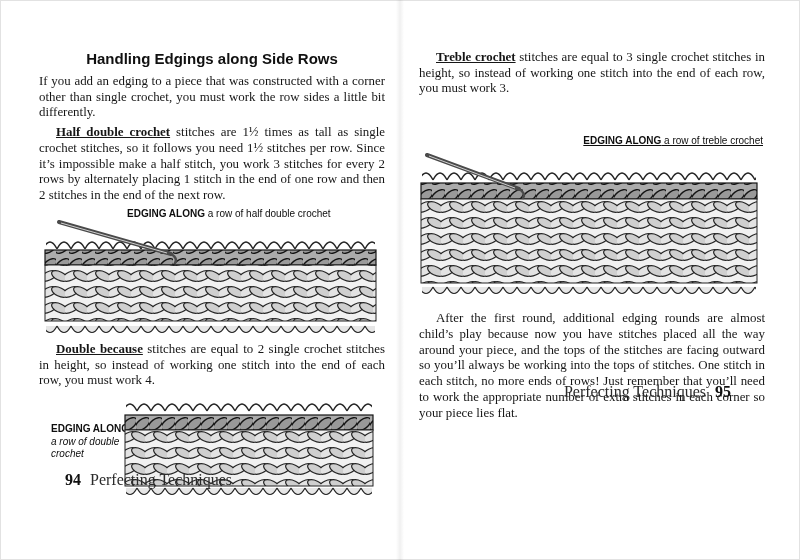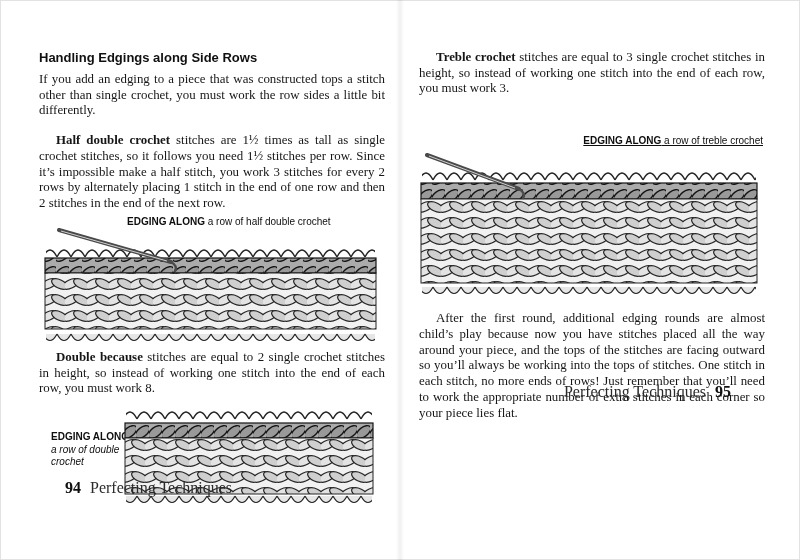--- a/index.html
+++ b/index.html
@@ -12,29 +12,29 @@
   .gutter{
     position:absolute;left:396px;top:0;width:8px;height:560px;
     background:linear-gradient(to right, rgba(0,0,0,0), rgba(0,0,0,0.06), rgba(0,0,0,0));
   }
   .page{position:absolute;top:50px;width:346px;}
   .page-left{left:39px;}
   .page-right{left:419px;}
 
   h1.section-heading{
     font-family:"Liberation Sans", sans-serif;
-    font-size:13px;font-weight:700;text-align:left;
+    font-size:15px;font-weight:700;text-align:center;
     margin:0 0 7px 0;color:#101010;
   }
   p.body{
     font-size:12.9px;line-height:1.22;margin:0;text-align:justify;
   }
-  p.body + p.body{margin-top:14px;}
+  p.body + p.body{margin-top:4px;}
   .indent{text-indent:17px;}
-  strong.lead{font-weight:700;}
+  strong.lead{font-weight:700;text-decoration:underline;}
 
   .figure{position:relative;}
   .fig1{height:128px;margin:4px 0 6px 0;}
   .fig1 svg{position:absolute;left:4px;top:12px;}
   .fig1 .fig-label{position:absolute;left:88px;top:0;z-index:2;text-align:right;}
 
   .fig2{height:112px;margin:8px 0 0 0;}
   .fig2 svg{position:absolute;left:84px;top:0;}
   .fig2 .fig-label{position:absolute;left:12px;top:26px;width:76px;line-height:1.25;}
 
@@ -80,40 +80,40 @@
     </pattern>
   </defs>
 </svg>
 
 <div class="spread-border"></div>
 <div class="gutter"></div>
 
 <div class="page page-left">
   <h1 class="section-heading">Handling Edgings along Side Rows</h1>
 
-  <p class="body"><span>If you add an edging to a piece that was constructed tops a stitch other than single crochet, you must work the row sides a little bit differently.</span></p>
+  <p class="body"><span>If you add an edging to a piece that was constructed with a corner other than single crochet, you must work the row sides a little bit differently.</span></p>
 
   <p class="body indent"><strong class="lead">Half double crochet</strong><span> stitches are 1½ times as tall as single crochet stitches, so it follows you need 1½ stitches per row. Since it’s impossible make a half stitch, you work 3 stitches for every 2 rows by alternately placing 1 stitch in the end of one row and then 2 stitches in the end of the next row.</span></p>
 
   <div class="figure fig1">
     <div class="fig-label"><b>EDGING ALONG</b><span> a row of half double crochet</span></div>
     <svg width="335" height="122" viewBox="0 0 335 122">
       <rect x="3" y="16" width="329" height="15" fill="url(#loops)"></rect>
       <rect x="2" y="30" width="331" height="15" fill="url(#braid)" stroke="#141414" stroke-width="1.2"></rect>
       <rect x="2" y="45" width="331" height="56" fill="url(#fab)" stroke="#242424" stroke-width="1"></rect>
       <rect x="3" y="101" width="329" height="14" fill="url(#fringe)"></rect>
       <g>
         <line x1="16" y1="2" x2="128" y2="34" stroke="#4a4a4a" stroke-width="4" stroke-linecap="round"></line>
         <line x1="18" y1="3" x2="124" y2="33" stroke="#cfcfcf" stroke-width="1"></line>
         <path d="M128,34 q7,4 4,9" stroke="#4a4a4a" stroke-width="2.5" fill="none" stroke-linecap="round"></path>
       </g>
     </svg>
   </div>
 
-  <p class="body indent"><strong class="lead">Double because</strong><span> stitches are equal to 2 single crochet stitches in height, so instead of working one stitch into the end of each row, you must work 8.</span></p>
+  <p class="body indent"><strong class="lead">Double because</strong><span> stitches are equal to 2 single crochet stitches in height, so instead of working one stitch into the end of each row, you must work 4.</span></p>
 
   <div class="figure fig2">
     <div class="fig-label">
       <div class="lbl-bold">EDGING ALONG</div>
       <div class="lbl-rest">a row of double</div>
       <div class="lbl-rest">crochet</div>
     </div>
     <svg width="252" height="106" viewBox="0 0 252 106">
       <rect x="3" y="4" width="246" height="15" fill="url(#loops)"></rect>
       <rect x="2" y="18" width="248" height="15" fill="url(#braid)" stroke="#141414" stroke-width="1.2"></rect>

